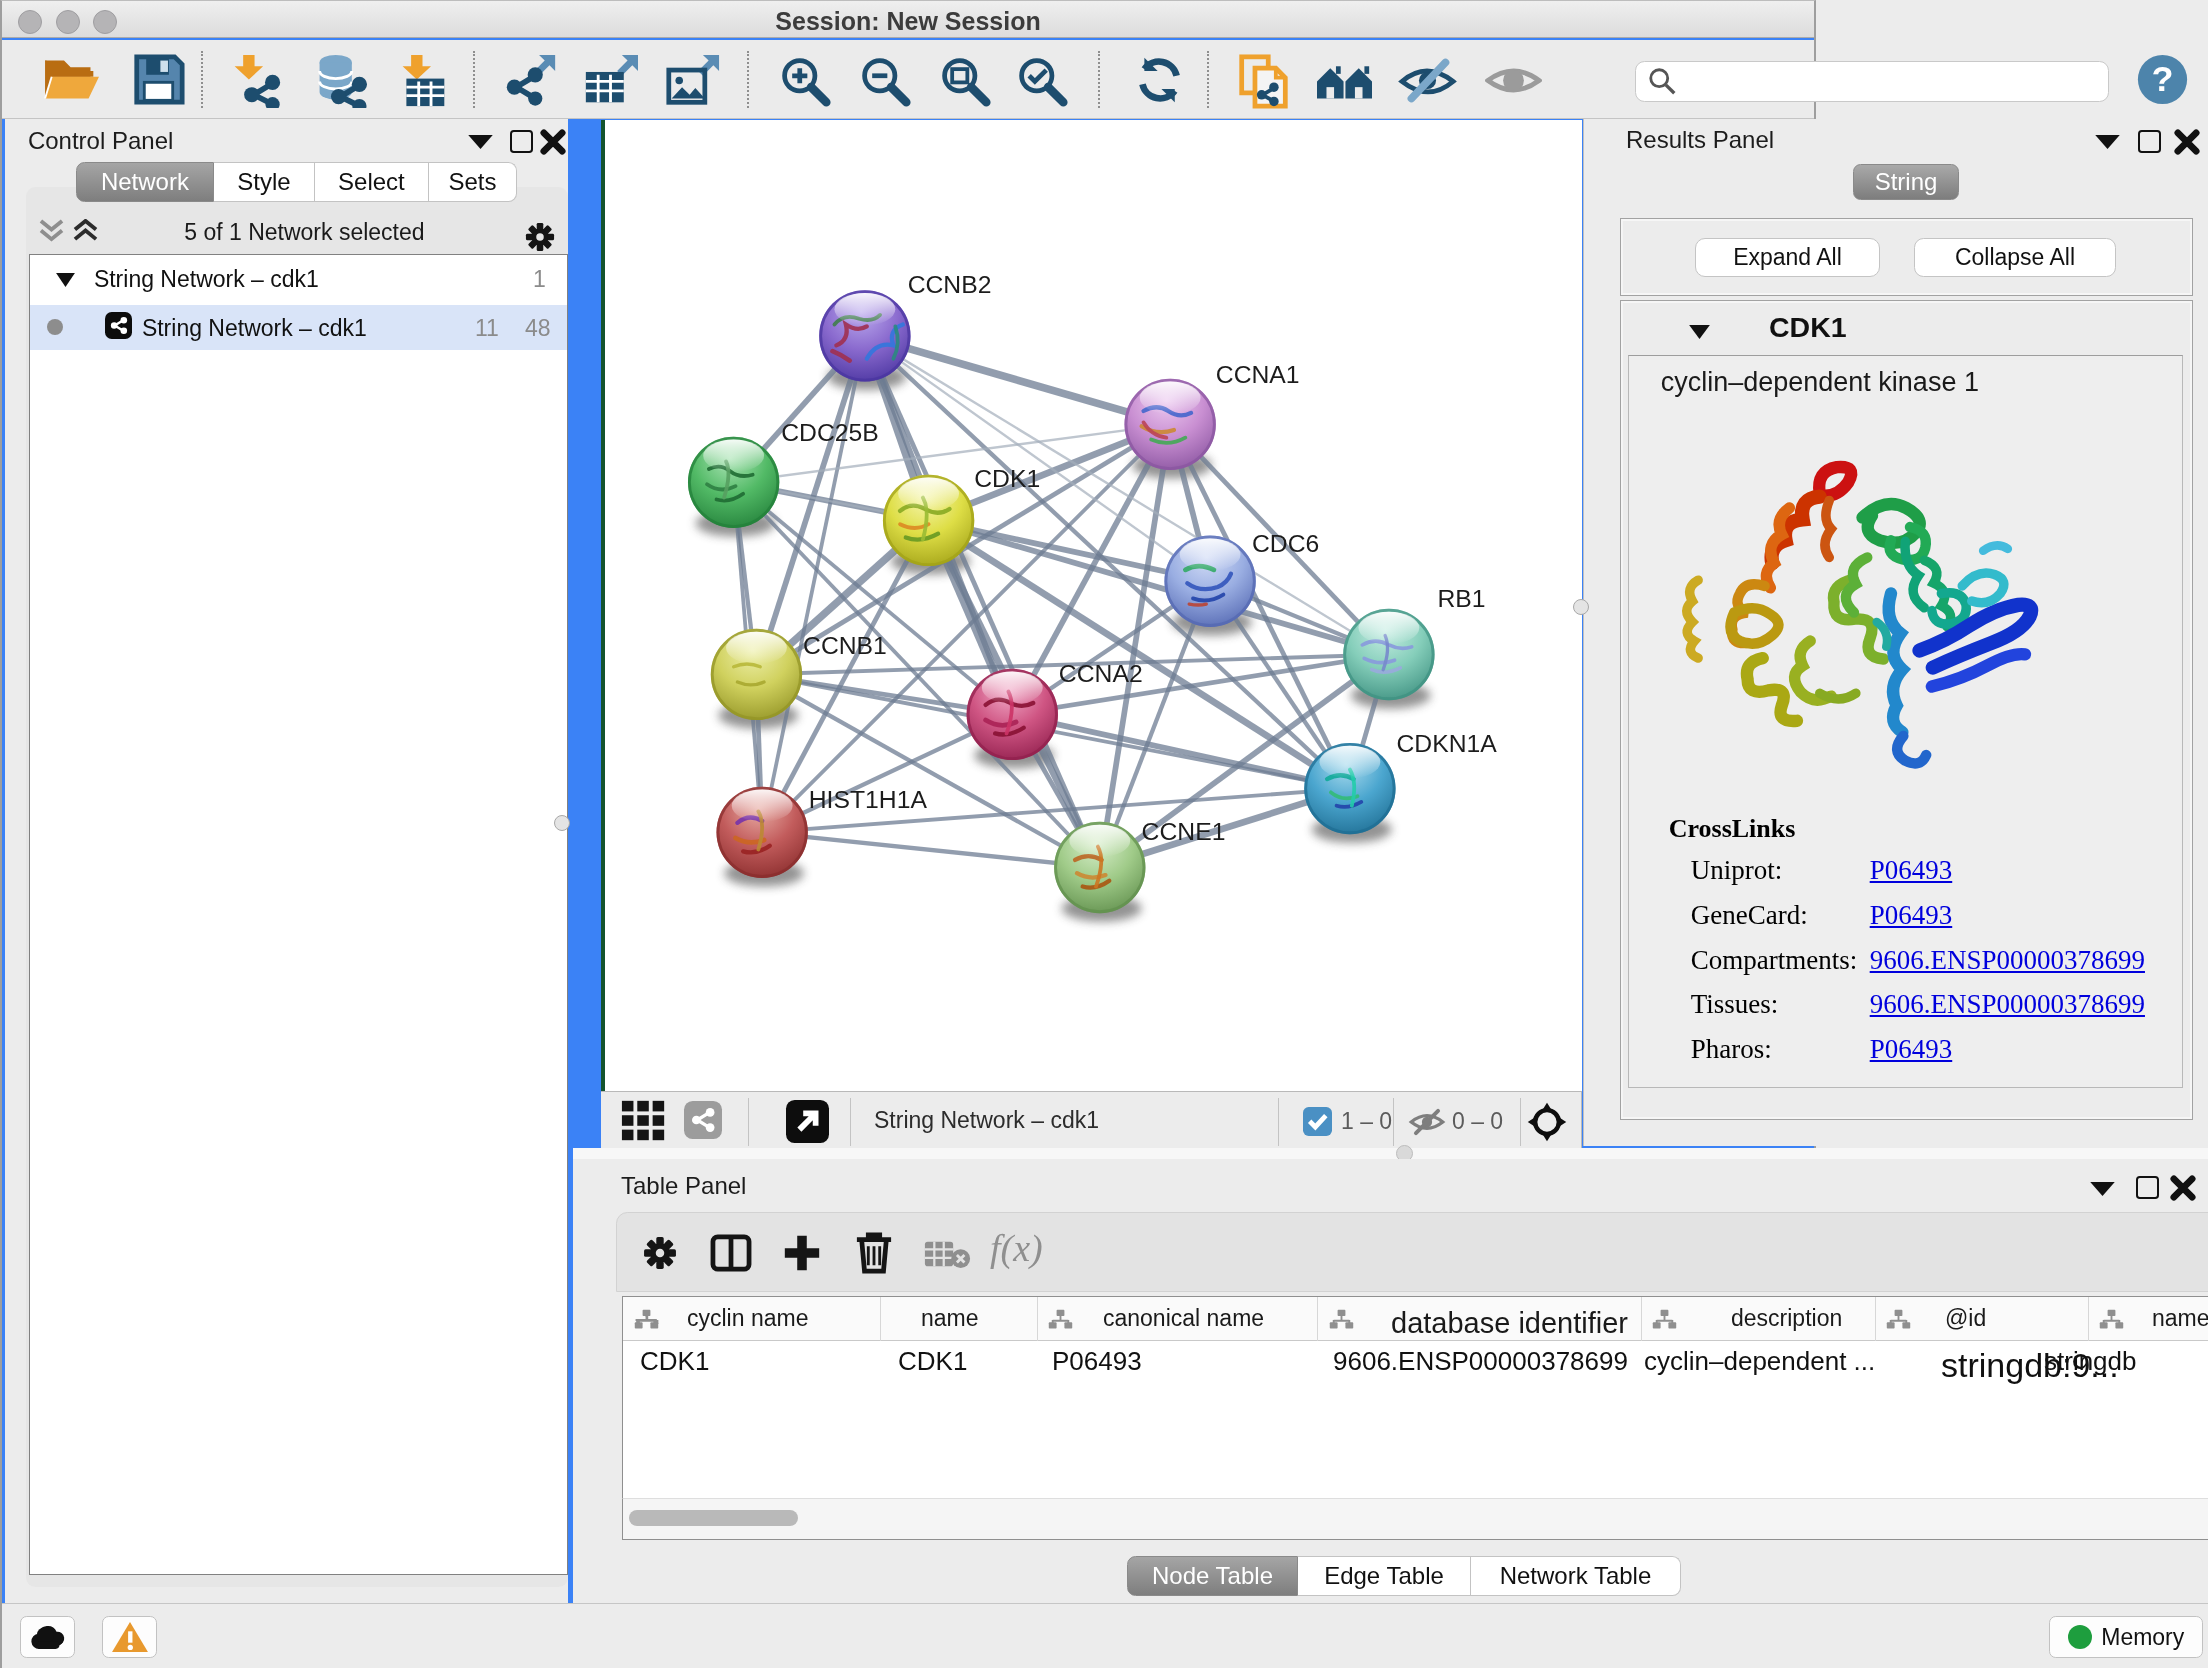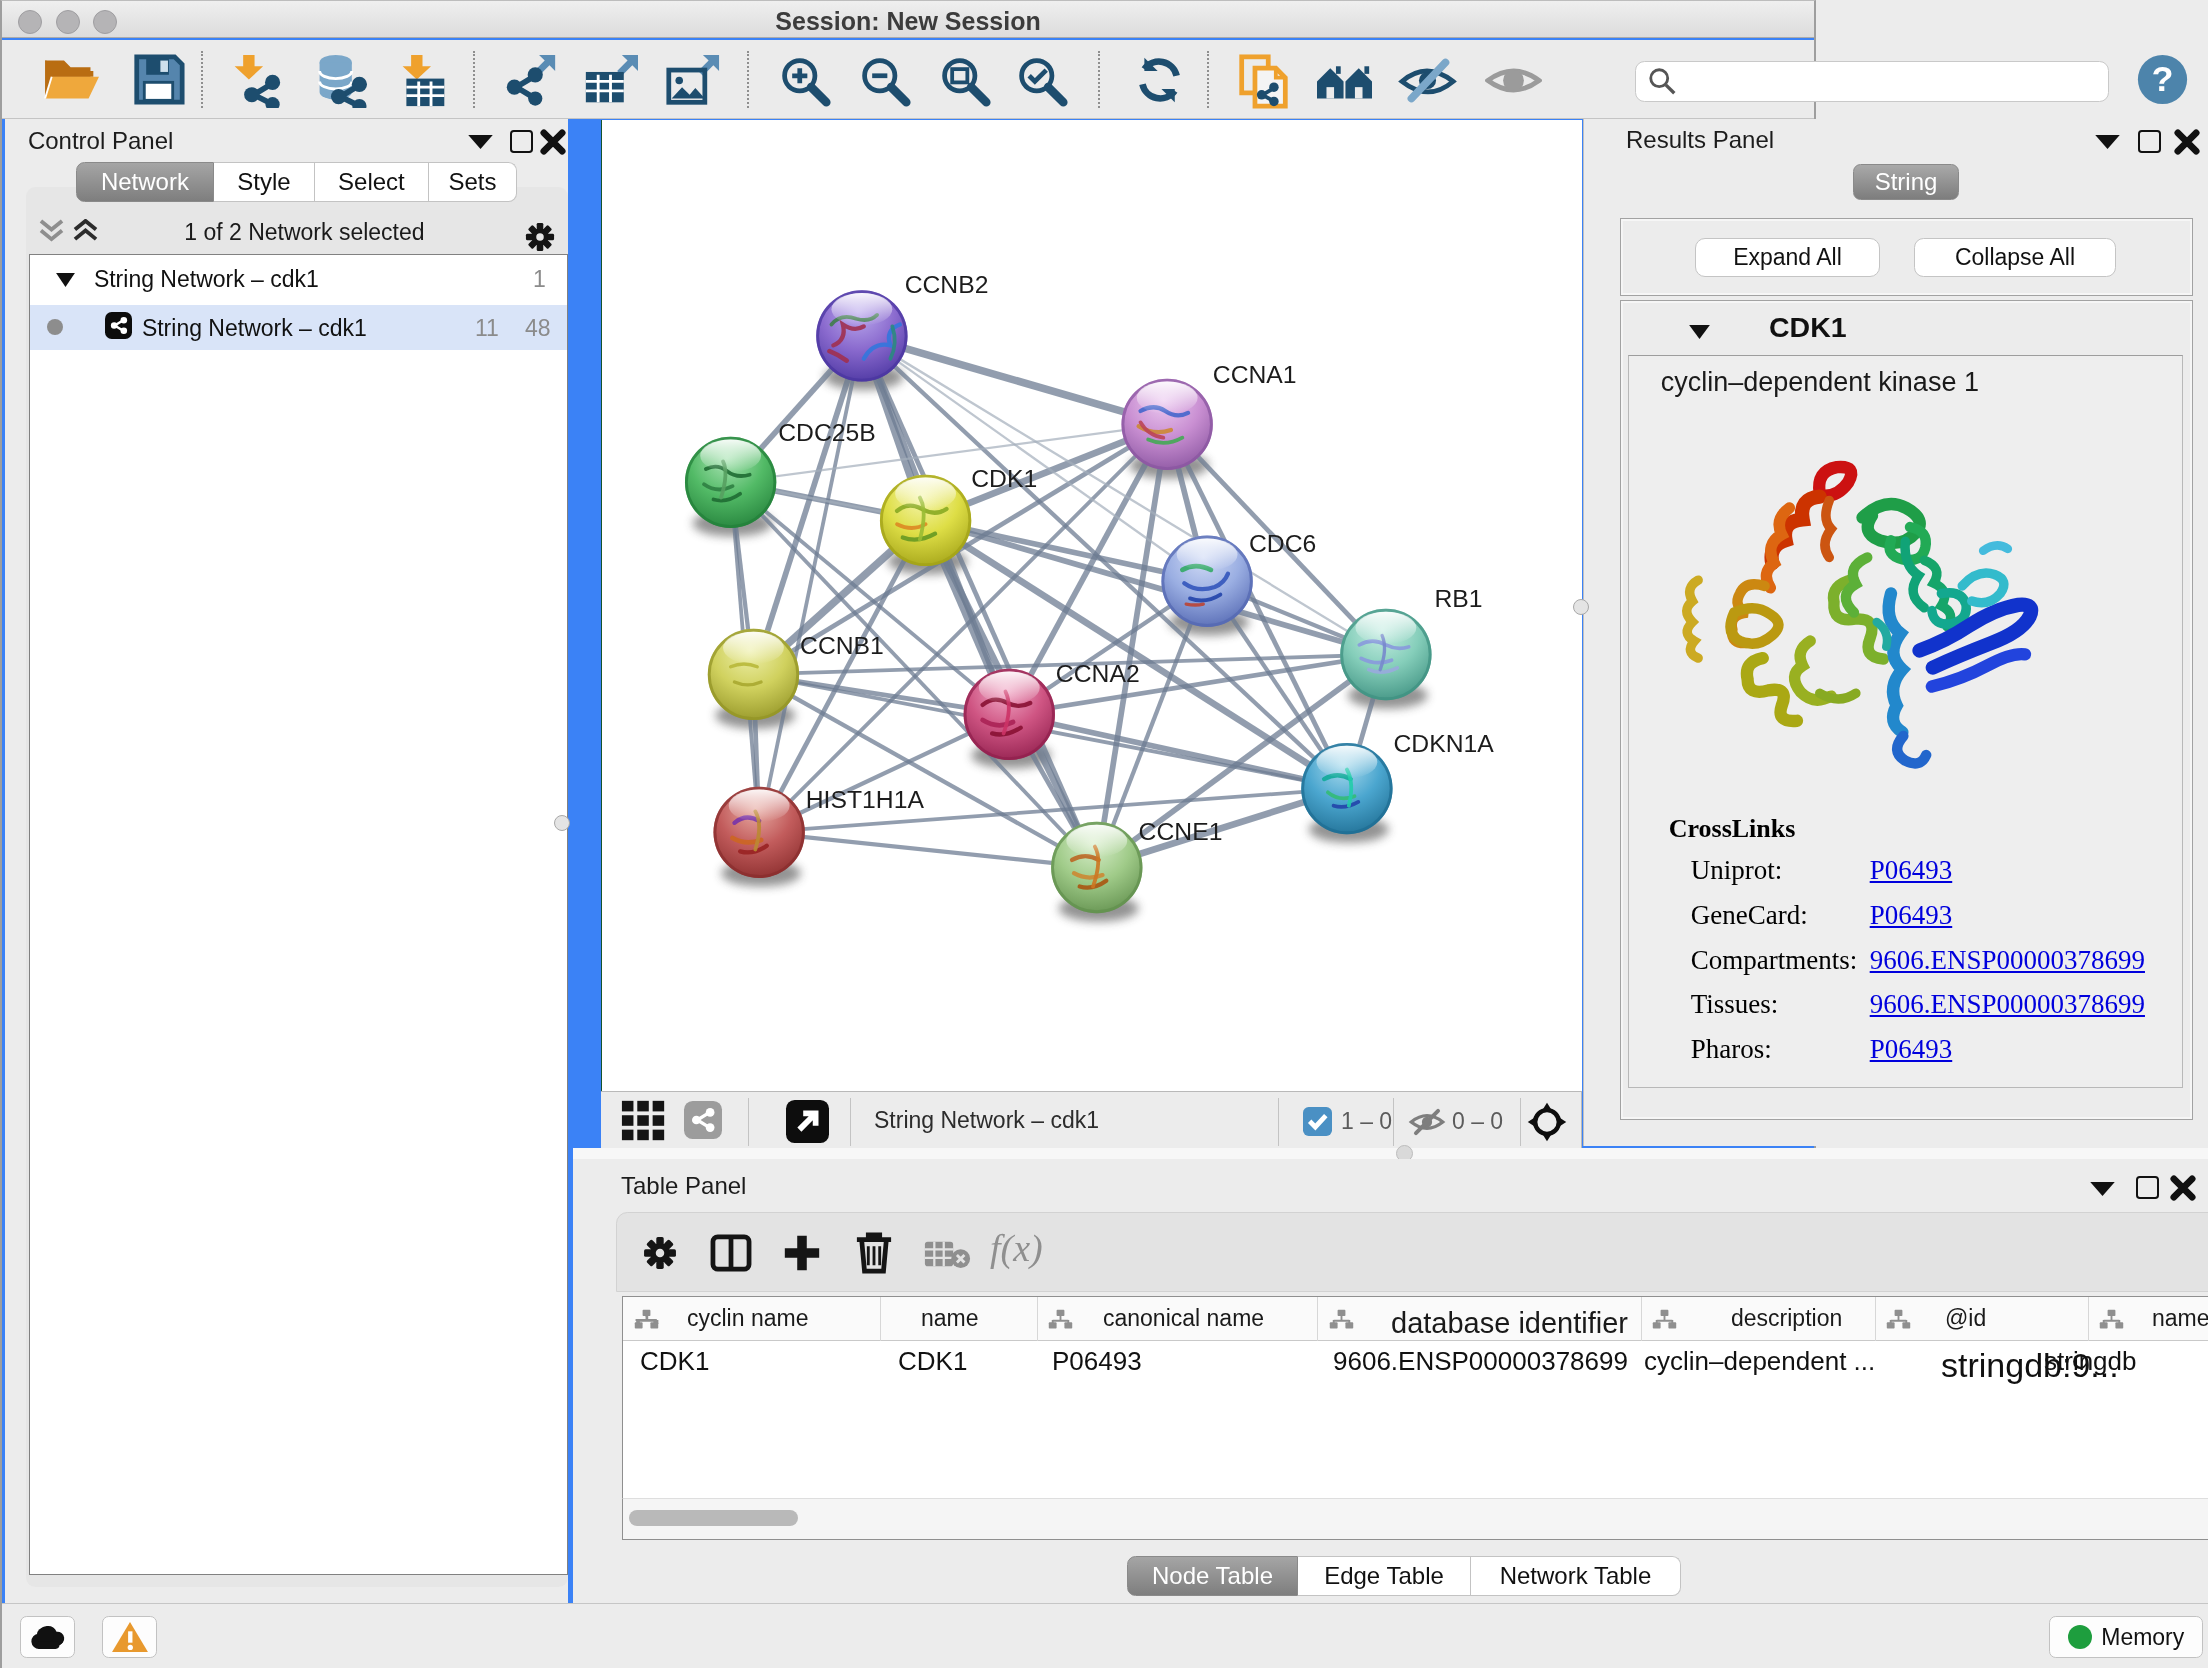--- a/index.html
+++ b/index.html
@@ -25,21 +25,21 @@
   #cpanel { position:absolute; left:2.9px; top:118px; width:563px; height:1484px; background:#ececec; }
   .pheader { font-size:24px; color:#1c1c1c; }
   .tabrow { position:absolute; display:flex; }
   .tab { height:40px; background:#fff; border:1px solid #c3c3c3; border-left:none;
     font-size:24px; color:#111; display:flex; align-items:center; justify-content:center; }
   .tab.first { border-left:1px solid #c3c3c3; border-radius:8.6px 0 0 8.6px; }
   .tab.last { border-radius:0 8.6px 8.6px 0; }
   .tab.sel { background:linear-gradient(#a5a5a5,#7e7e7e); color:#fff; border-color:#8a8a8a; }
 
   
-  #canvas { position:absolute; left:599px; top:119px; width:981px; height:971px; background:#ffffff; border-left:1px solid #14532d; }
+  #canvas { position:absolute; left:599px; top:119px; width:981px; height:971px; background:#ffffff; border-left:4px solid #14532d; }
   #netbar { position:absolute; left:599px; top:1090px; width:981px; height:59px; background:#ececec; border:1px solid #b9b9b9; border-left:none; }
 
   
   #rpanel { position:absolute; left:1581px; top:118px; width:625px; height:1027px; background:#ececec; border-left:1px solid #c0c0c0; }
 
   
   #tpanel { position:absolute; left:571px; top:1158px; width:1638px; height:446px; background:#ececec; }
 
   
   #statusbar { position:absolute; left:0px; top:1602px; width:2208px; height:67px; background:#ececec; border-top:1.9px solid #c6c6c6; }
@@ -237,21 +237,21 @@
       <div class="tab" style="width:114px">Select</div>
       <div class="tab last" style="width:88px">Sets</div>
     </div>
 
     <svg class="abs" style="left:34px;top:100px" width="25" height="23" viewBox="0 0 26 24">
         <path d="M2 2 l11 9 11-9 M2 12 l11 9 11-9" fill="none" stroke="#8e8e8e" stroke-width="4"></path>
       </svg>
     <svg class="abs" style="left:68px;top:100px" width="25" height="23" viewBox="0 0 26 24">
         <path d="M2 11 l11-9 11 9 M2 21 l11-9 11 9" fill="none" stroke="#2c2c2c" stroke-width="4"></path>
       </svg>
-    <div class="abs" style="left:18px;top:100px;width:563px;text-align:center;font-size:23px;color:#1a1a1a">1 of 2 Network selected</div>
+    <div class="abs" style="left:18px;top:100px;width:563px;text-align:center;font-size:23px;color:#1a1a1a">5 of 1 Network selected</div>
     <svg class="abs" style="left:520px;top:103px" width="30" height="30" viewBox="0 0 64 64">
       <g fill="#151515">
           <circle cx="32" cy="32" r="19"></circle>
       <rect x="25" y="2" width="14" height="14" rx="3"></rect>
           <rect x="25" y="2" width="14" height="14" rx="3" transform="rotate(45 32 32)"></rect>
       <rect x="25" y="2" width="14" height="14" rx="3" transform="rotate(90 32 32)"></rect>
           <rect x="25" y="2" width="14" height="14" rx="3" transform="rotate(135 32 32)"></rect>
       <rect x="25" y="2" width="14" height="14" rx="3" transform="rotate(180 32 32)"></rect>
           <rect x="25" y="2" width="14" height="14" rx="3" transform="rotate(225 32 32)"></rect>
       <rect x="25" y="2" width="14" height="14" rx="3" transform="rotate(270 32 32)"></rect>

